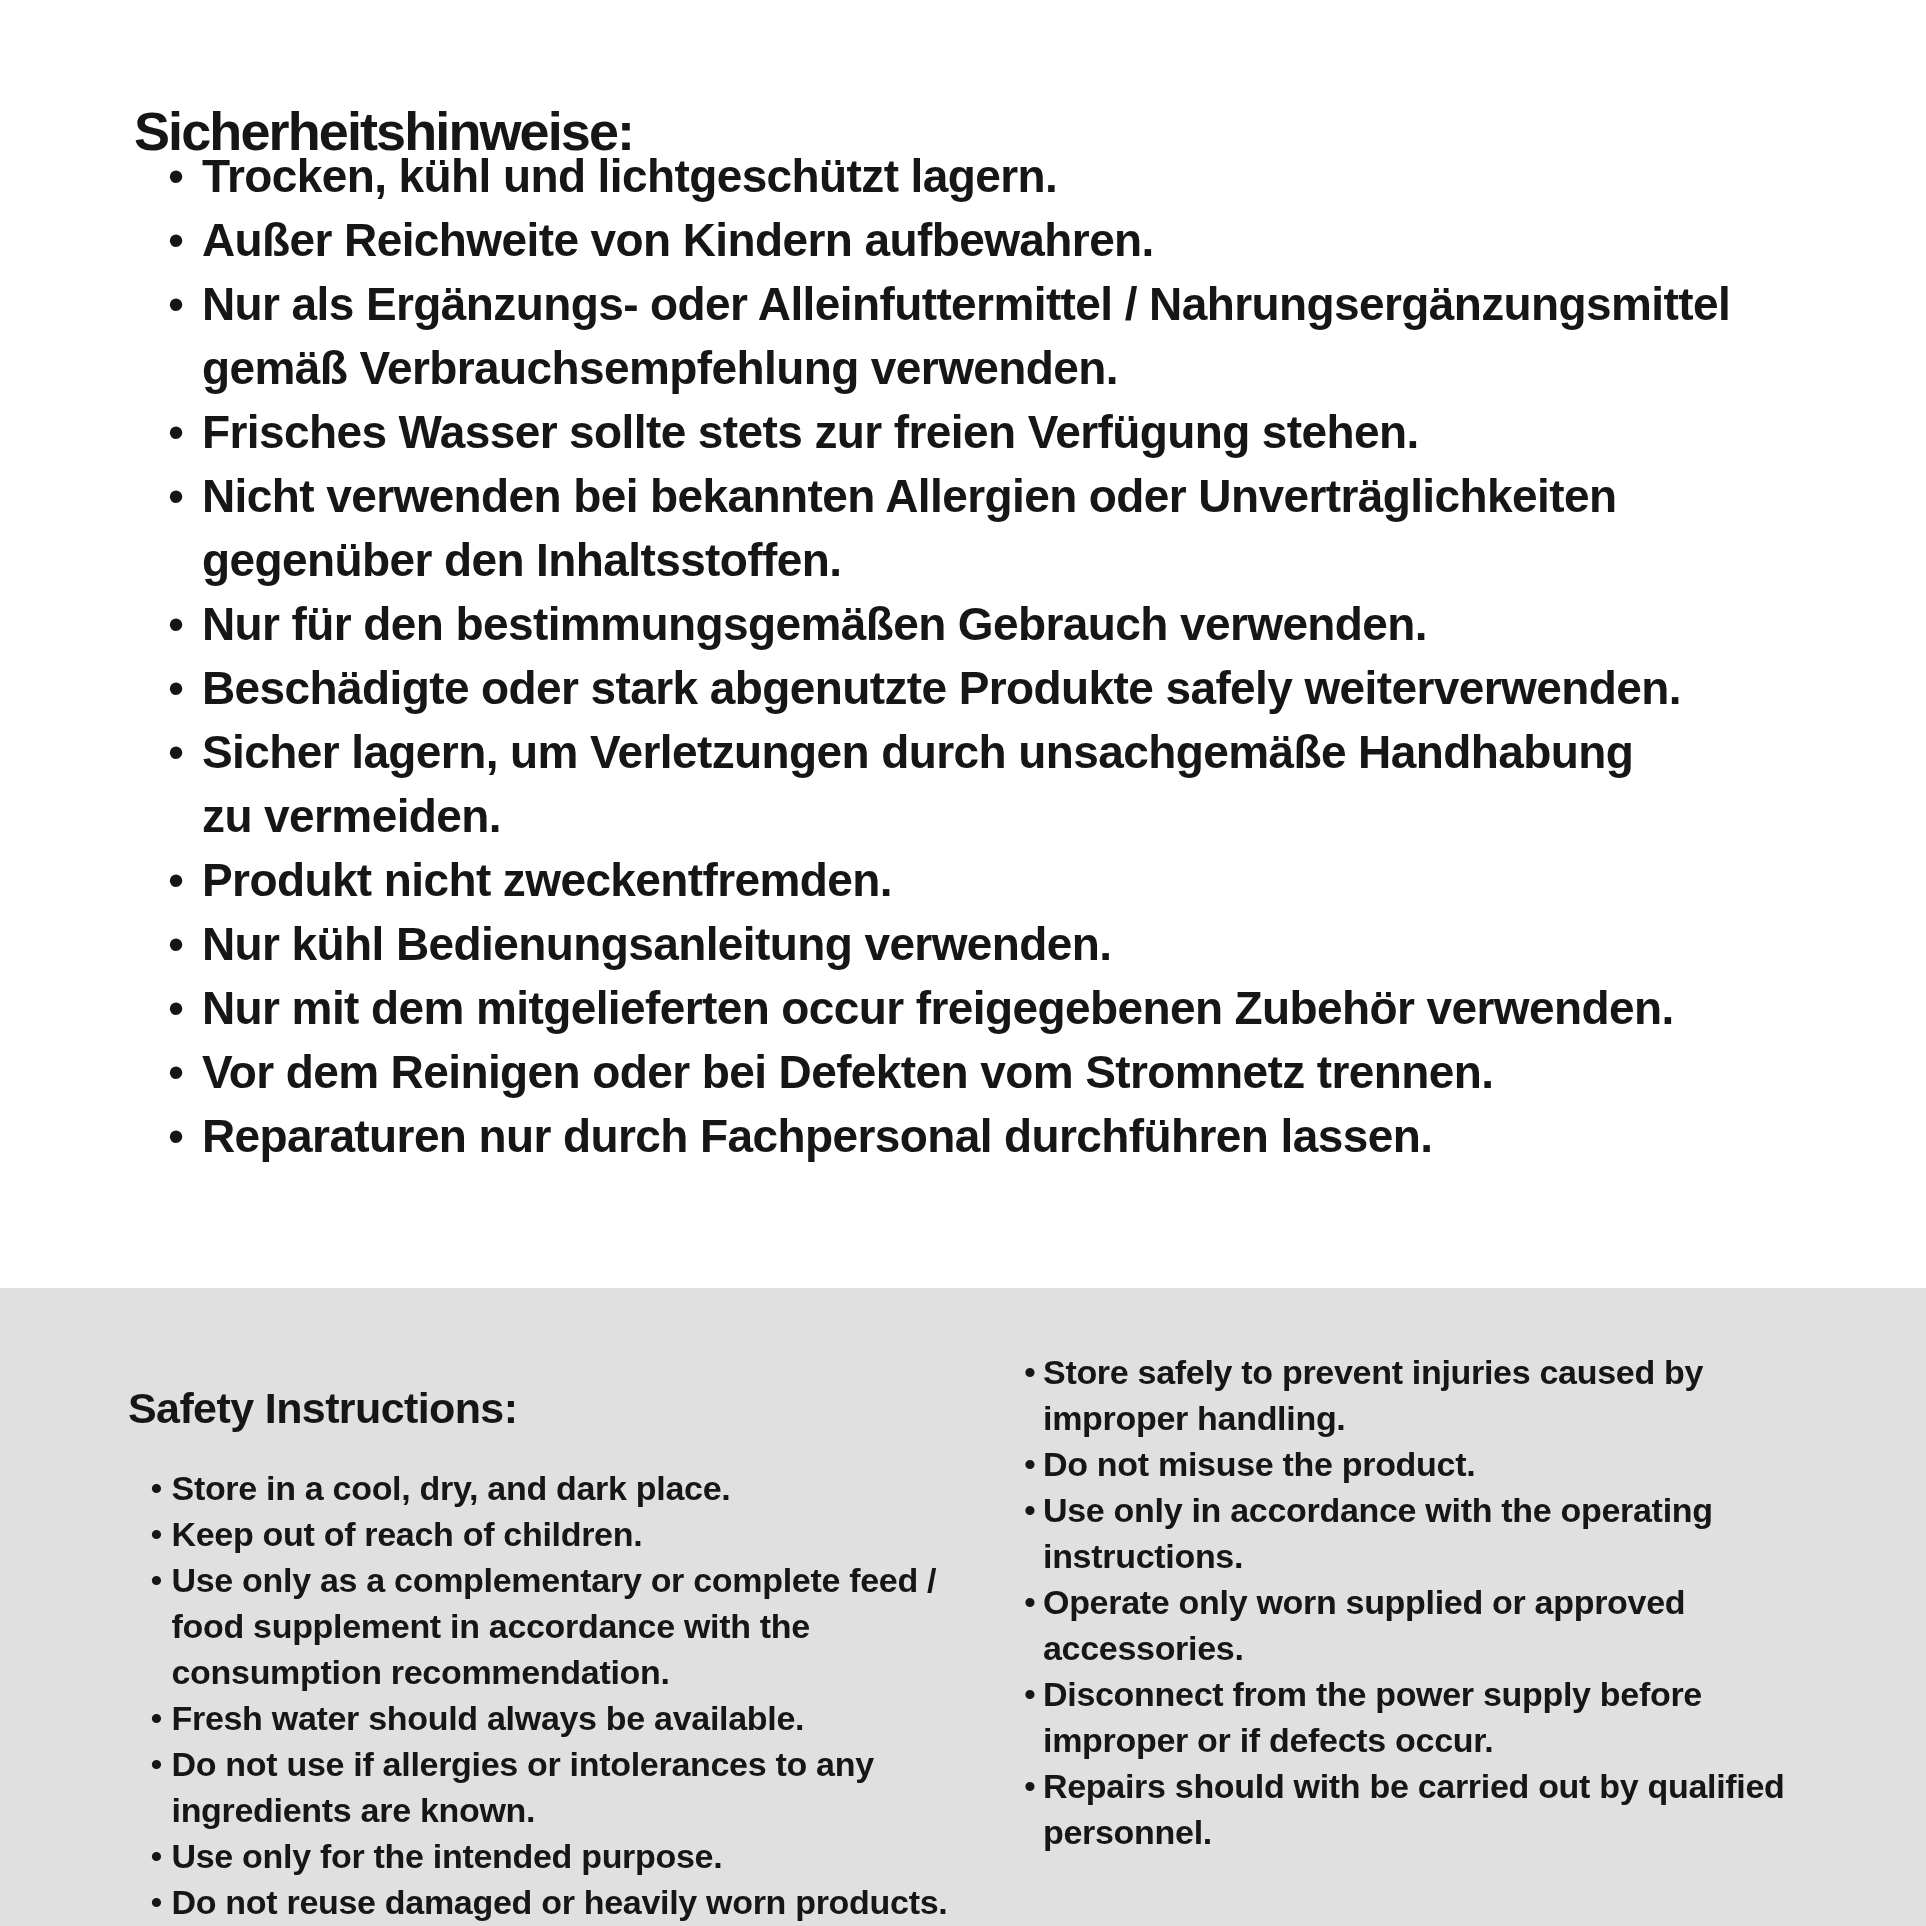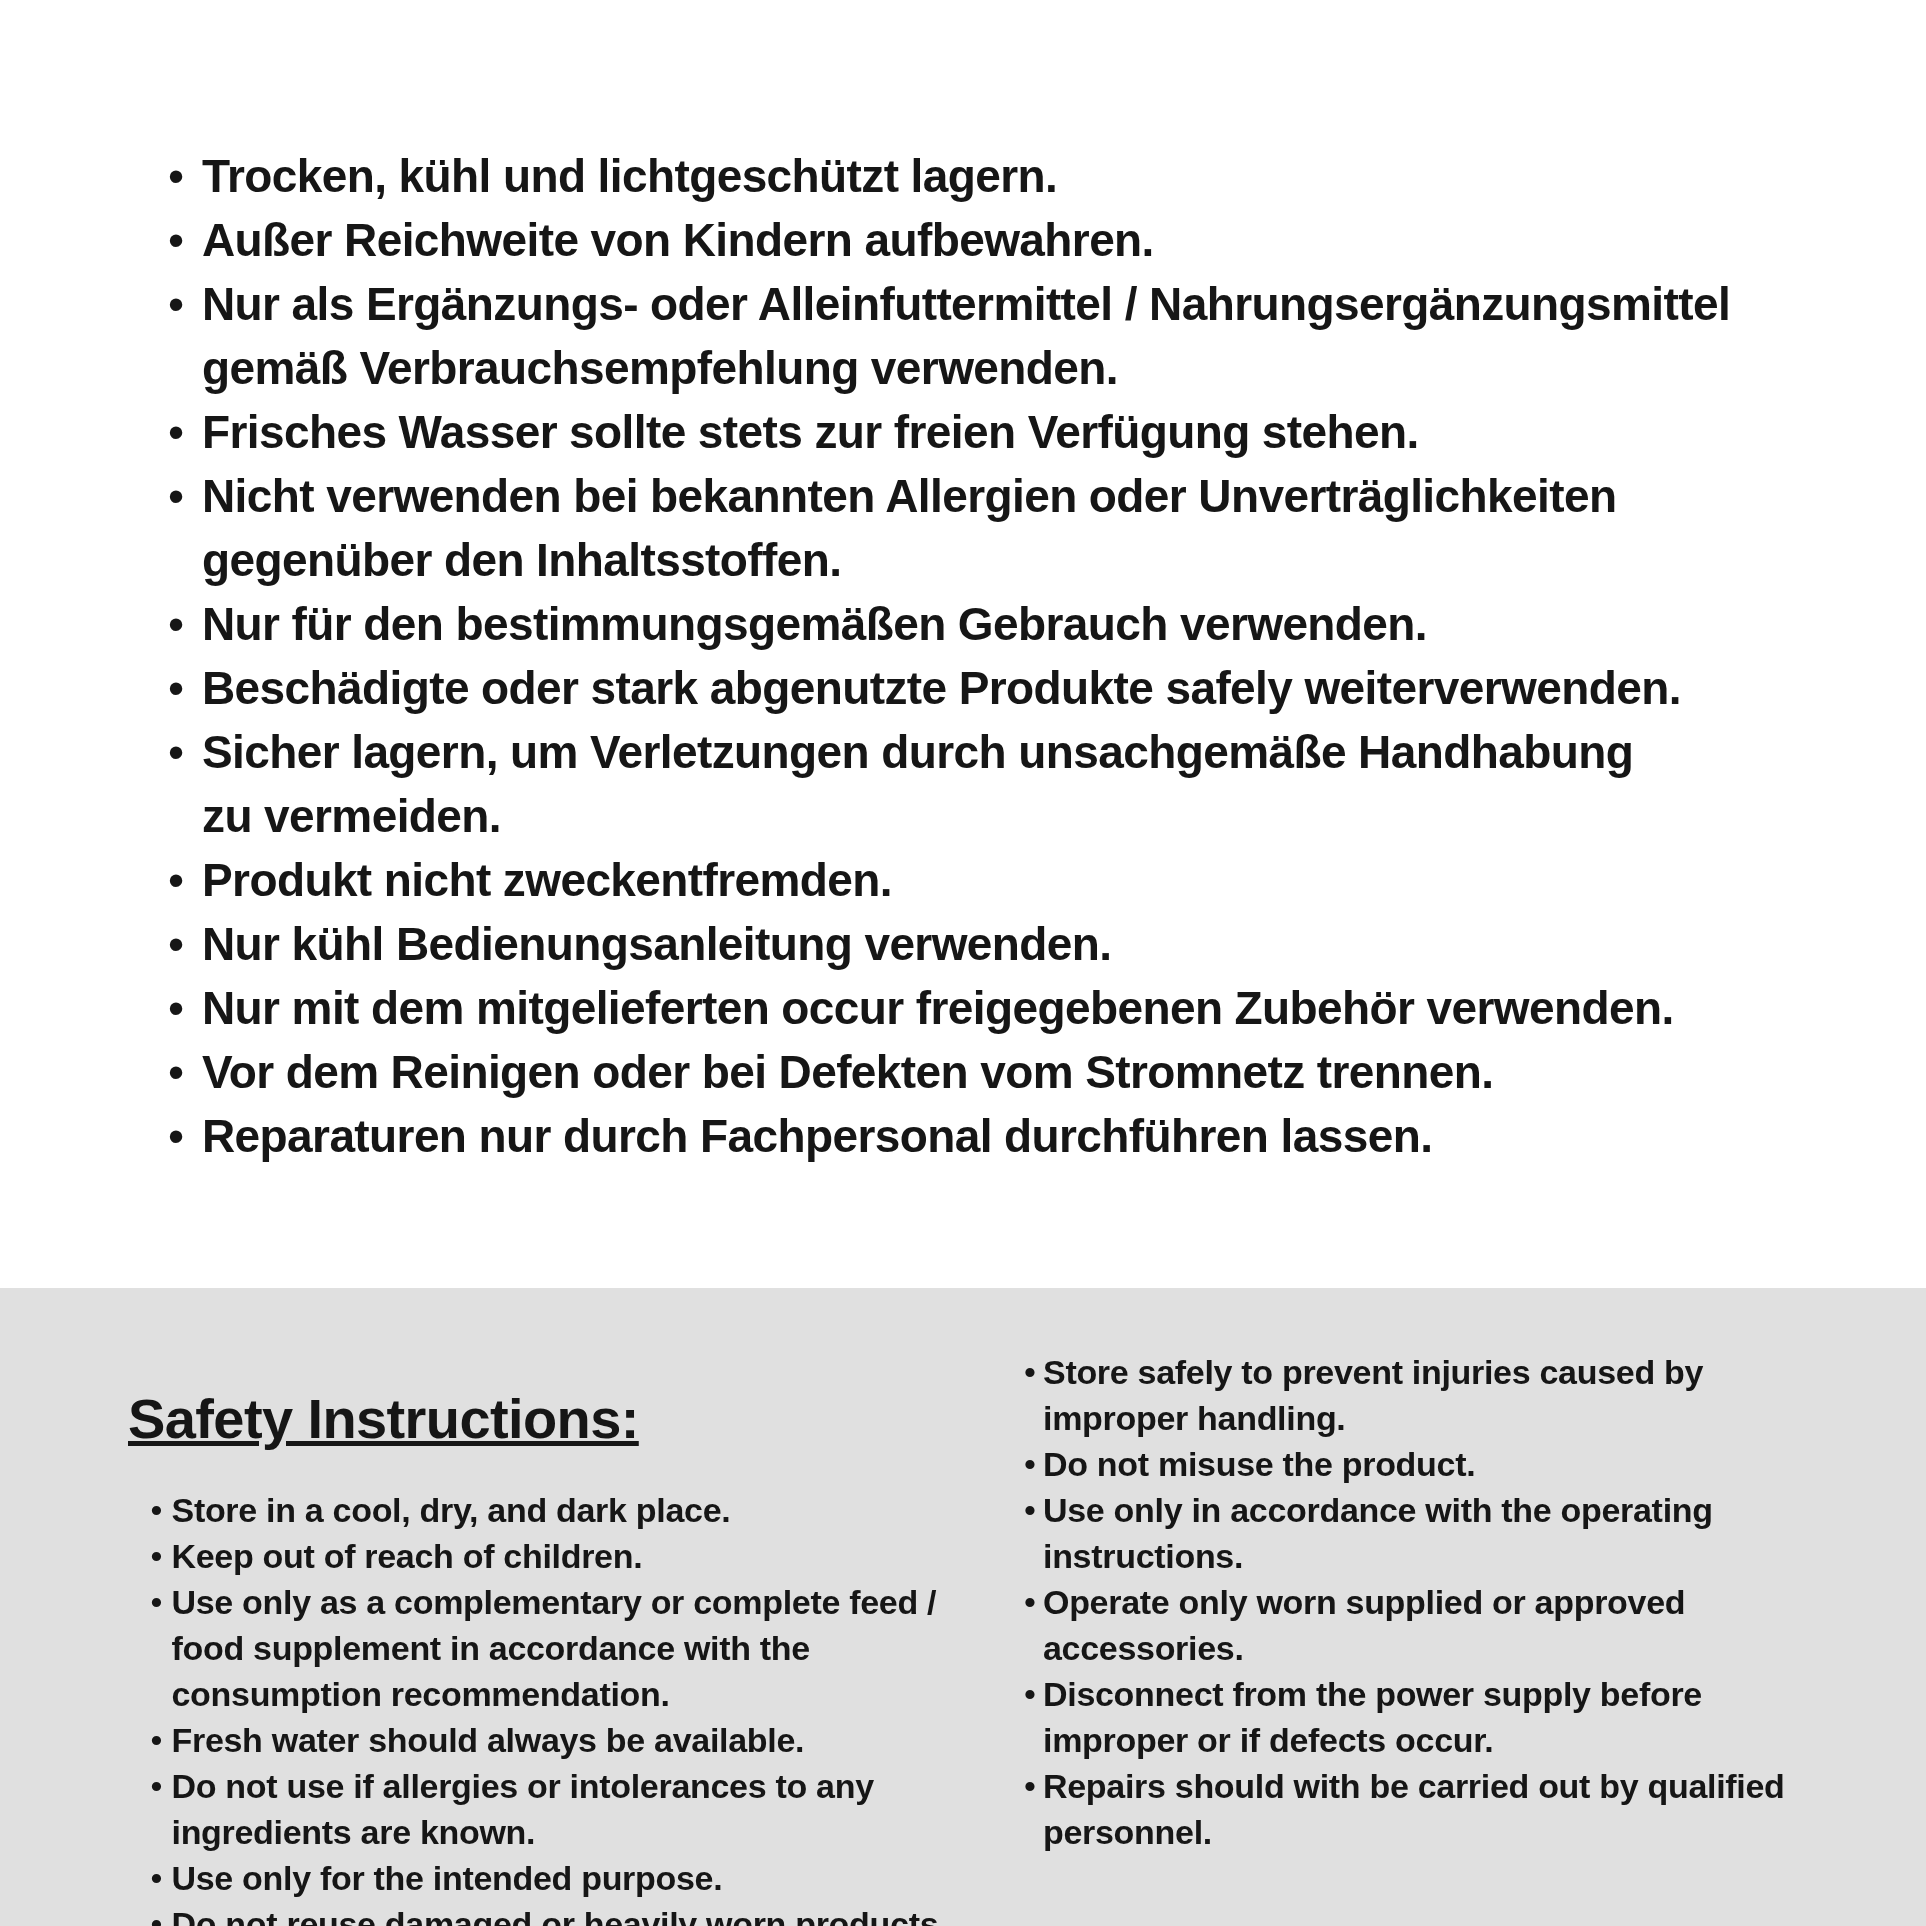--- a/index.html
+++ b/index.html
@@ -52,26 +52,25 @@
   .de-list li {
     position: relative;
     padding-left: 34px;
   }
   .en-col-left {
     position: absolute;
     left: 128px; top: 1351px;
     width: 886px;
   }
   .en-title {
-    font-size: 56px;
+    font-size: 43px;
     font-weight: 700;
     letter-spacing: -0.6px;
     line-height: 43px;
     white-space: nowrap;
-    text-decoration: underline;
   }
   .en-list {
     font-size: 34px;
     line-height: 46px;
     letter-spacing: -0.3px;
   }
   .en-col-left .en-list {
     margin-left: 22.5px;
     margin-top: 7.7px;
   }
@@ -96,20 +95,21 @@
   .li-text {
     display: block;
     white-space: pre-line;
     font-weight: bold;
   }
 </style>
 </head>
 <body>
 
 <div class="section-de">
+  <h1 class="de-title">Sicherheitshinweise:</h1>
   <ul class="plain de-list">
     <li>
         <span class="bullet">•</span>
         <span class="li-text">Trocken, kühl und lichtgeschützt lagern.</span>
       </li>
     <li>
         <span class="bullet">•</span>
         <span class="li-text">Außer Reichweite von Kindern aufbewahren.</span>
       </li>
     <li>

